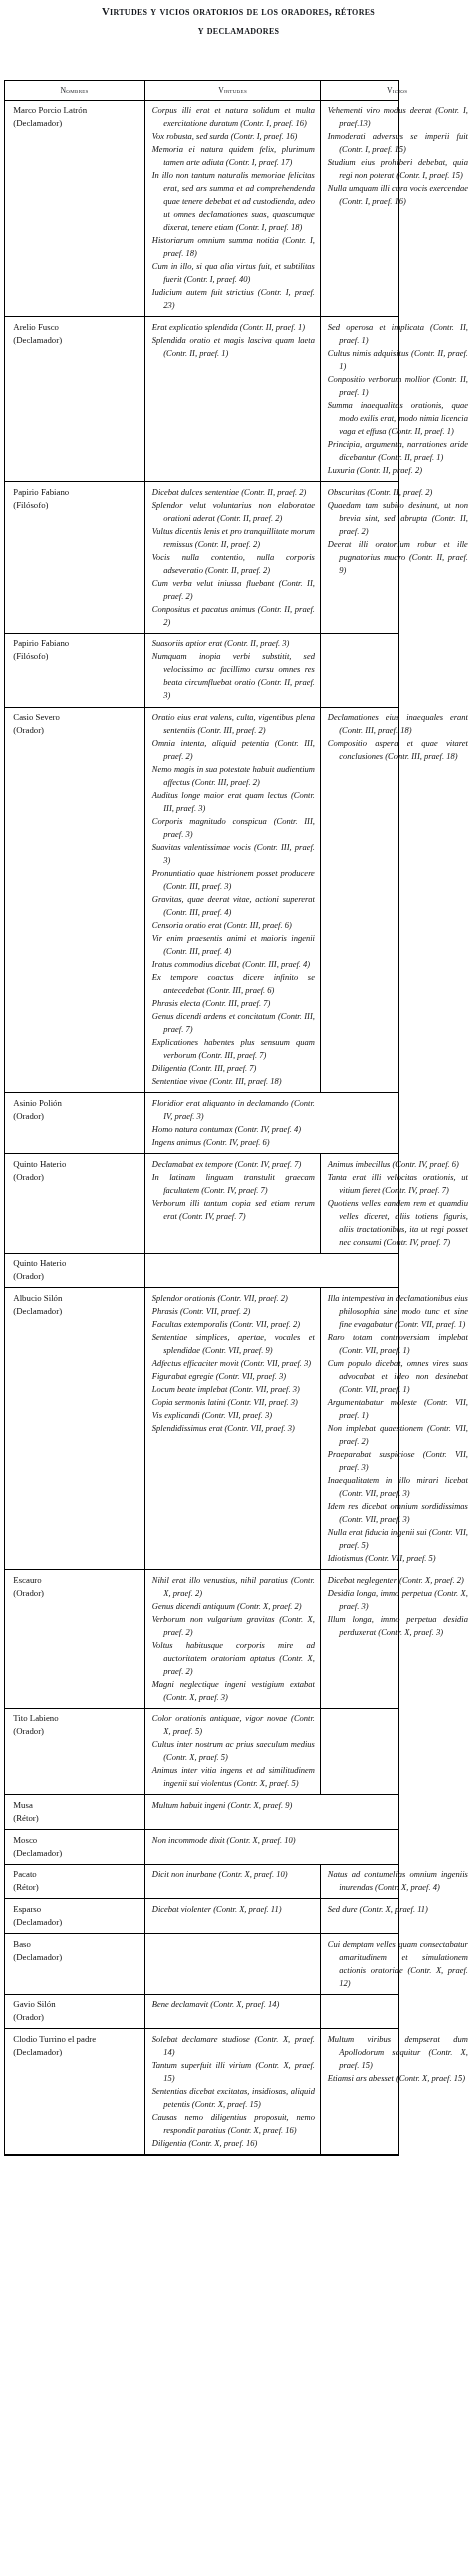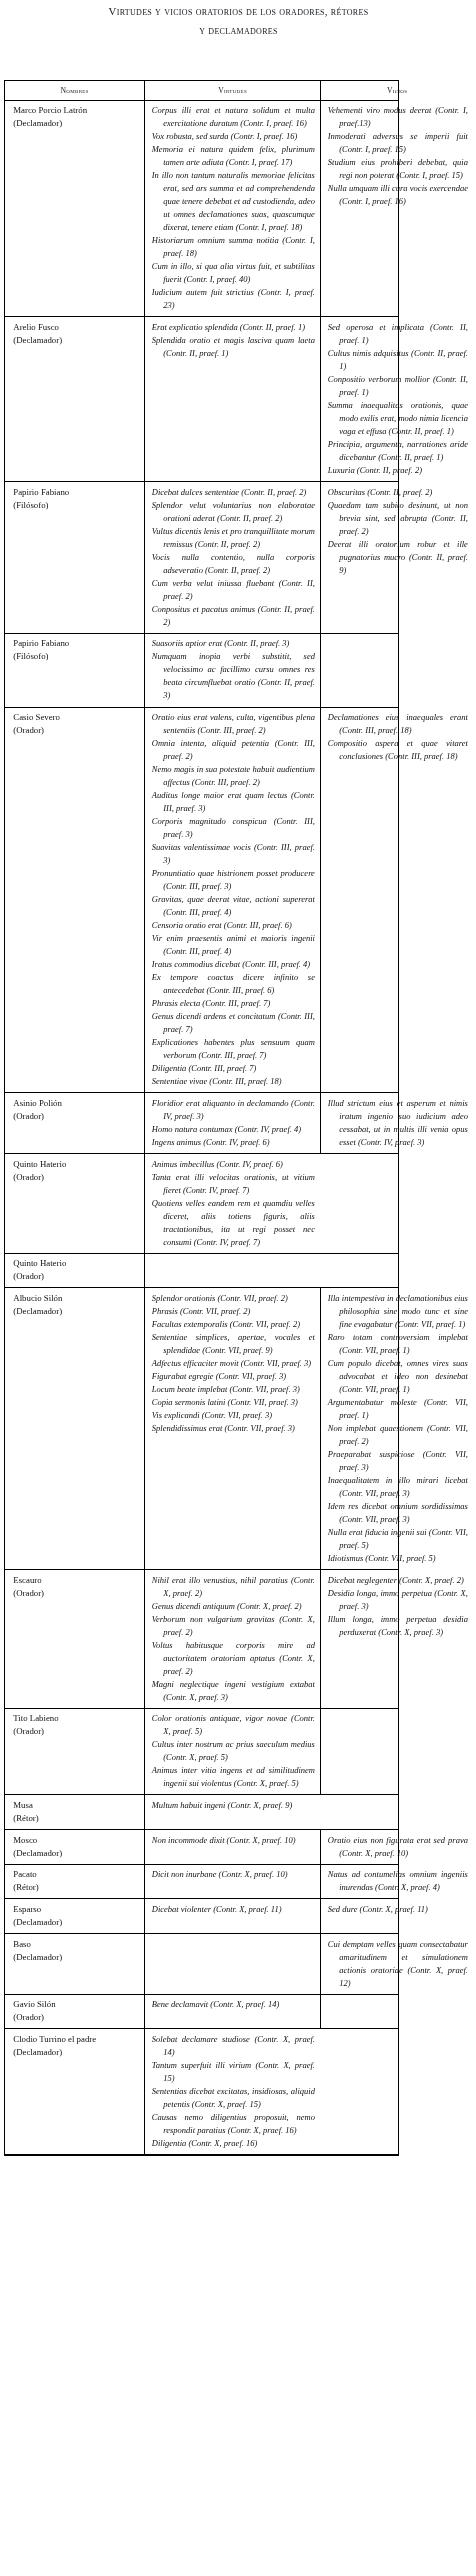--- a/index.html
+++ b/index.html
@@ -12,21 +12,21 @@
   }
   body {
     font-family: "Liberation Serif", "DejaVu Serif", serif;
     color: #111111;
   }
   .page-title {
     margin: 2.1px auto 0 auto;
     width: 422px;
     text-align: center;
     font-variant-caps: small-caps;
-    font-weight: normal;
+    font-weight: bold;
     font-size: 10.8px;
     line-height: 18.5px;
     letter-spacing: 0.3px;
     color: #15181d;
   }
   .tbl {
     position: absolute;
     left: 4.1px;
     top: 80px;
     width: 395px;
@@ -197,30 +197,32 @@
   <div class="trow">
     <div class="cell name-cell">
       <div>Asinio Polión</div>
       <div>(Orador)</div>
     </div>
     <div class="cell">
             <p class="entry">Floridior erat aliquanto in declamando (Contr. IV, praef. 3)</p>
             <p class="entry">Homo natura contumax (Contr. IV, praef. 4)</p>
             <p class="entry">Ingens animus (Contr. IV, praef. 6)</p>
           </div>
-    <div class="cell">
-            <p class="entry">Illud strictum eius et asperum et nimis iratum ingenio suo iudicium adeo cessabat, ut in multis illi venia opus esset (Contr. IV, praef. 3)</p>
-          </div>
   </div>
 
   <div class="trow">
     <div class="cell name-cell">
       <div>Quinto Haterio</div>
       <div>(Orador)</div>
     </div>
+    <div class="cell">
+            <p class="entry">Declamabat ex tempore (Contr. IV, praef. 7)</p>
+            <p class="entry">In latinam linguam transtulit graecam facultatem (Contr. IV, praef. 7)</p>
+            <p class="entry">Verborum illi tantum copia sed etiam rerum erat (Contr. IV, praef. 7)</p>
+          </div>
     <div class="cell">
             <p class="entry">Animus imbecillus (Contr. IV, praef. 6)</p>
             <p class="entry">Tanta erat illi velocitas orationis, ut vitium fieret (Contr. IV, praef. 7)</p>
             <p class="entry">Quotiens velles eandem rem et quamdiu velles diceret, aliis totiens figuris, aliis tractationibus, ita ut regi posset nec consumi (Contr. IV, praef. 7)</p>
           </div>
   </div>
 
   <div class="trow">
     <div class="cell name-cell">
       <div>Quinto Haterio</div>
@@ -303,23 +305,20 @@
   </div>
 
   <div class="trow">
     <div class="cell name-cell">
       <div>Mosco</div>
       <div>(Declamador)</div>
     </div>
     <div class="cell">
             <p class="entry">Non incommode dixit (Contr. X, praef. 10)</p>
           </div>
-    <div class="cell">
-            <p class="entry">Oratio eius non figurata erat sed prava (Contr. X, praef. 10)</p>
-          </div>
   </div>
 
   <div class="trow">
     <div class="cell name-cell">
       <div>Pacato</div>
       <div>(Rétor)</div>
     </div>
     <div class="cell">
             <p class="entry">Dicit non inurbane (Contr. X, praef. 10)</p>
           </div>
@@ -368,18 +367,22 @@
       <div>Clodio Turrino el padre</div>
       <div>(Declamador)</div>
     </div>
     <div class="cell">
             <p class="entry">Solebat declamare studiose (Contr. X, praef. 14)</p>
             <p class="entry">Tantum superfuit illi virium (Contr. X, praef. 15)</p>
             <p class="entry">Sententias dicebat excitatas, insidiosas, aliquid petentis (Contr. X, praef. 15)</p>
             <p class="entry">Causas nemo diligentius proposuit, nemo respondit paratius (Contr. X, praef. 16)</p>
             <p class="entry">Diligentia (Contr. X, praef. 16)</p>
           </div>
+    <div class="cell">
+            <p class="entry">Multum viribus dempserat dum Apollodorum sequitur (Contr. X, praef. 15)</p>
+            <p class="entry">Etiamsi ars abesset (Contr. X, praef. 15)</p>
+          </div>
   </div>
 </div>
   </div>
 
 </div>
 
 
 </body></html>

